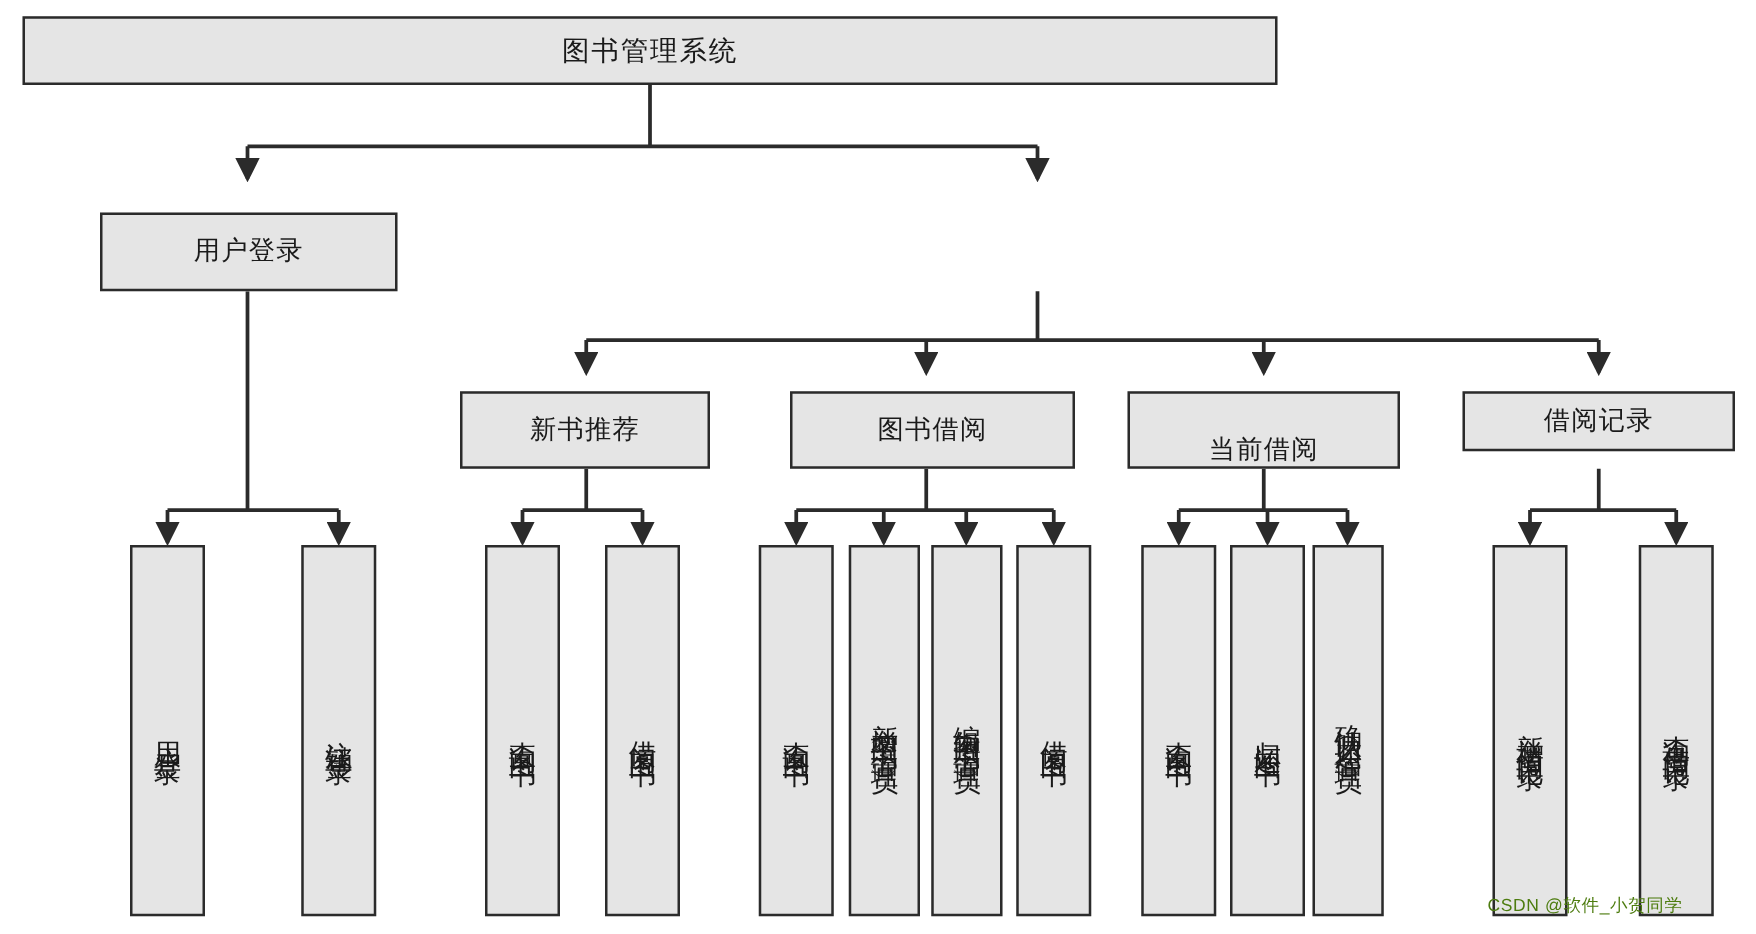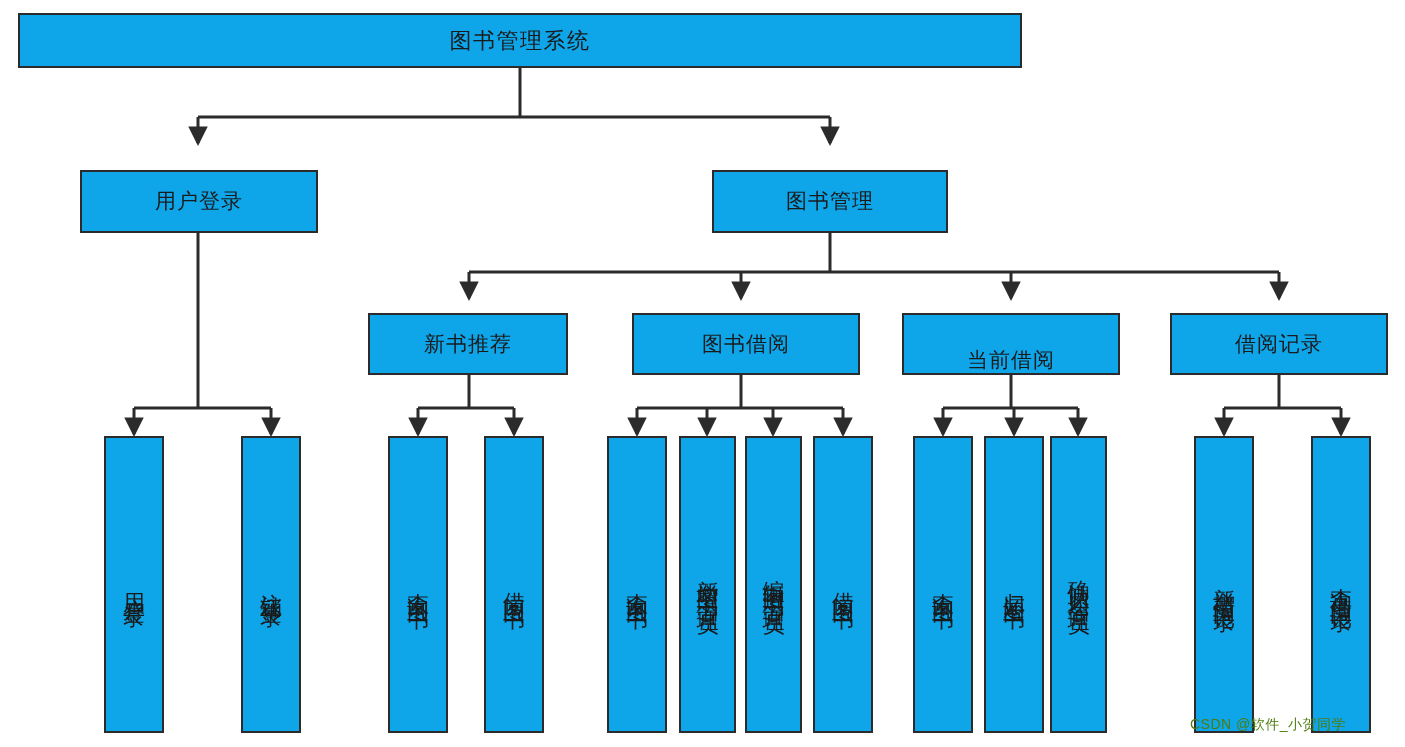--- a/index.html
+++ b/index.html
@@ -20,21 +20,21 @@
     left: 0;
     top: 0;
     width: 1405px;
     height: 747px;
     pointer-events: none;
   }
   .node {
     position: absolute;
     box-sizing: border-box;
     border: 2px solid #2b2b2b;
-    background: #0ea5e9;
+    background: #e5e5e5;
     display: flex;
     align-items: center;
     justify-content: center;
     color: #1a1a1a;
   }
   .node .label {
     display: block;
     text-align: center;
     line-height: 1.25;
     white-space: nowrap;
@@ -117,34 +117,31 @@
       </g>
   </svg>
 
   <div class="node root horiz" style="left: 18px; top: 13px; width: 1004px; height: 55px;">
     <span class="label">图书管理系统</span>
   </div>
 
   <div class="node horiz" style="left: 80px; top: 170px; width: 238px; height: 63px;">
     <span class="label">用户登录</span>
   </div>
-  <div class="node horiz" style="left: 712px; top: 170px; width: 236px; height: 63px;">
-    <span class="label">图书管理</span>
-  </div>
 
   <div class="node horiz" style="left: 368px; top: 313px; width: 200px; height: 62px;">
     <span class="label">新书推荐</span>
   </div>
   <div class="node horiz" style="left: 632px; top: 313px; width: 228px; height: 62px;">
     <span class="label">图书借阅</span>
   </div>
   <div class="node horiz" style="left: 902px; top: 313px; width: 218px; height: 62px; align-items: flex-end;">
     <span class="label">当前借阅</span>
   </div>
-  <div class="node horiz" style="left: 1170px; top: 313px; width: 218px; height: 62px;">
+  <div class="node horiz" style="left: 1170px; top: 313px; width: 218px; height: 48px;">
     <span class="label">借阅记录</span>
   </div>
 
   <div class="node vert" style="left: 104px; top: 436px; width: 60px; height: 297px;">
     <span class="label">用户登录</span>
   </div>
   <div class="node vert" style="left: 241px; top: 436px; width: 60px; height: 297px;">
     <span class="label">注销登录</span>
   </div>
   <div class="node vert" style="left: 388px; top: 436px; width: 60px; height: 297px;">

